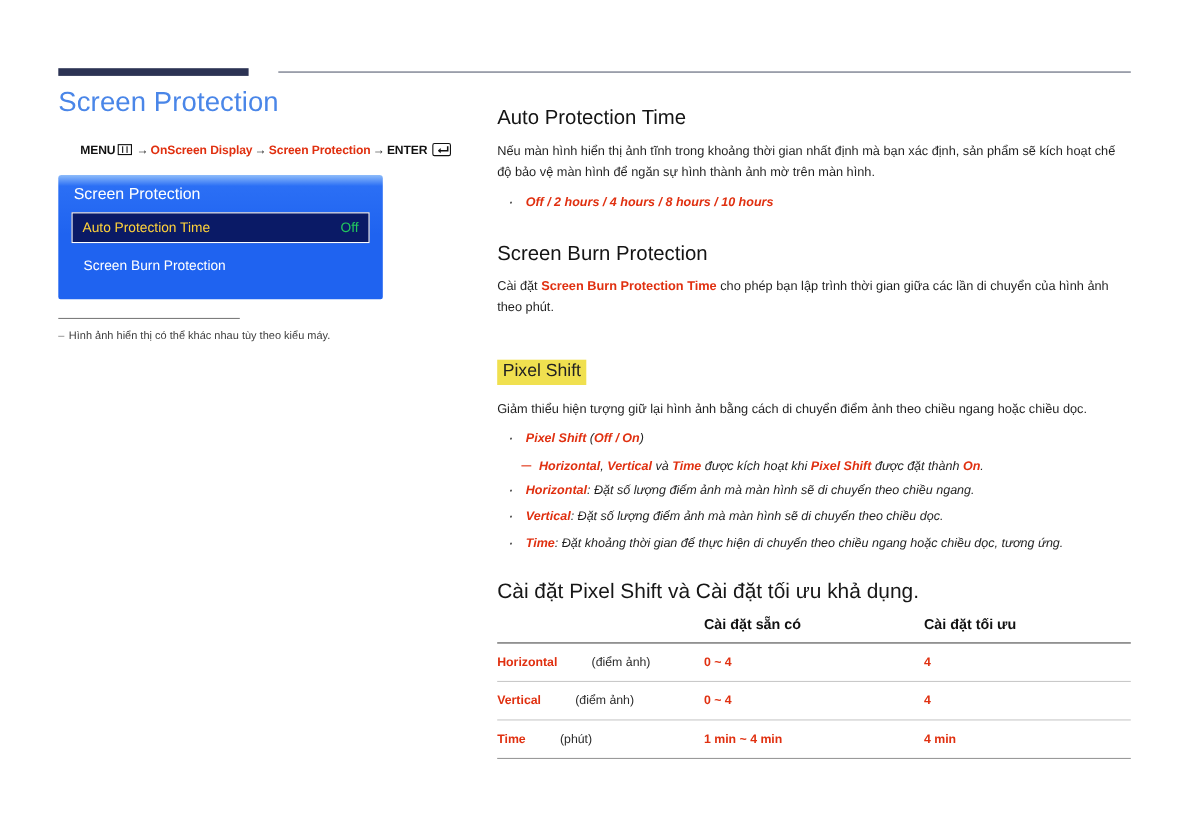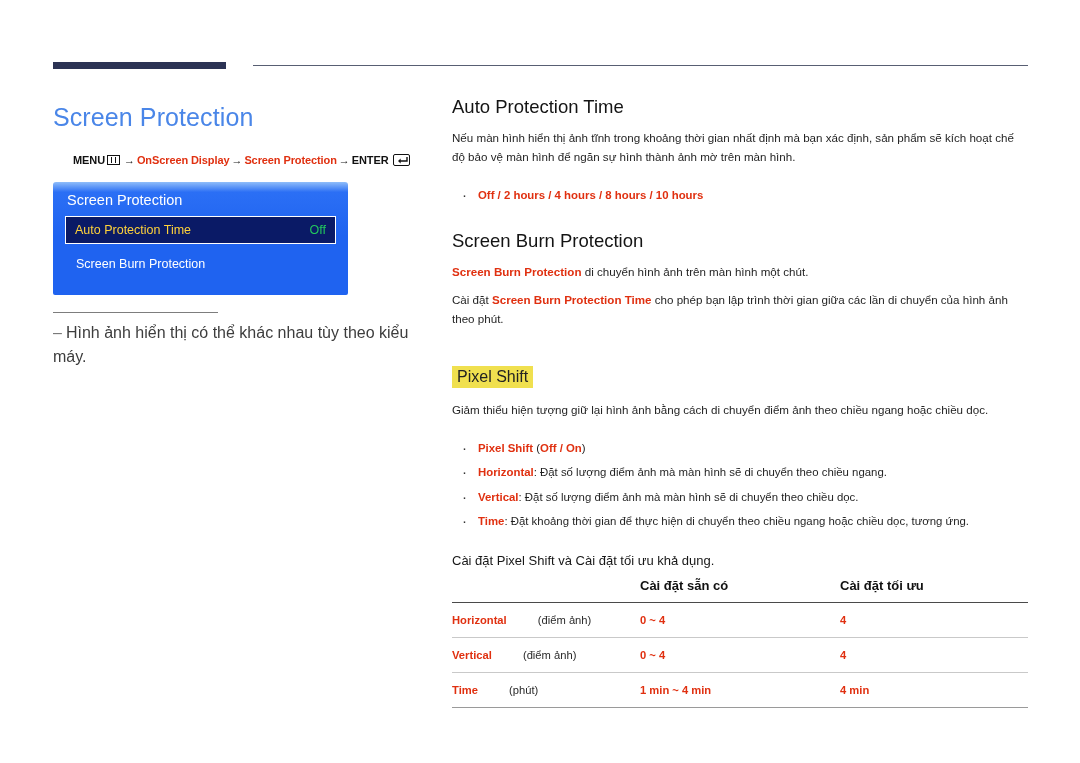--- a/index.html
+++ b/index.html
@@ -22,21 +22,21 @@
     background: #2c3354;
   }
   .rule-thin {
     position: absolute; left: 253px; top: 3px;
     width: 775px; height: 1px;
     background: #585f73;
   }
 
   
   .page { position: absolute; top: 0; left: 0; width: 1080px; height: 763px; }
-  .col-left  { position: absolute; left: 53px;  top: 104px; width: 360px; }
+  .col-left  { position: absolute; left: 53px;  top: 80px; width: 360px; }
   .col-right { position: absolute; left: 452px; top: 96px; width: 576px; }
 
   
   h1.page-title {
     font-size: 25px;
     font-weight: normal;
     color: #4a86e8;
     margin: 0 0 22px 0;
     letter-spacing: 0.1px;
     line-height: 1.1;
@@ -110,21 +110,21 @@
     height: 28px;
   }
   .osd-row.selected .osd-value { color: #22c55e; }
   .osd-row.plain { margin-top: 7px; padding-left: 11px; }
 
   .note-rule {
     width: 165px; height: 1px; background: #7d7d7d;
     margin: 17px 0 8px 0;
   }
   .note-line {
-    font-size: 16px;
+    font-size: 10px;
     color: #3d3d3d;
     line-height: 1.5;
   }
   .note-line .dash { color: #777; margin-right: 4px; }
 
   
   h2.sec {
     font-size: 18.5px;
     font-weight: normal;
     color: #141414;
@@ -147,21 +147,21 @@
 
   p.body {
     font-size: 11.6px;
     line-height: 1.62;
     color: #1f1f1f;
     margin: 0 0 9px 0;
   }
   p.body.tight { margin-bottom: 5px; }
   .red  { color: #e03010; font-weight: bold; }
 
-  ul.bul { list-style: none; margin: 19px 0 0 0; padding: 0; }
+  ul.bul { list-style: none; margin: 8px 0 0 0; padding: 0; font-style: italic; }
   ul.bul li {
     font-size: 11.4px;
     line-height: 1.6;
     color: #1f1f1f;
     position: relative;
     padding-left: 26px;
     margin-bottom: 6px;
   }
   ul.bul li::before {
     content: "·";
@@ -177,21 +177,21 @@
   }
   ul.bul li.sub::before {
     content: "";
     position: absolute;
     left: 22px; top: 8px;
     width: 9px; height: 1.6px;
     background: #e03010;
   }
 
   p.lead {
-    font-size: 13px;
+    font-size: 19px;
     color: #171717;
     margin: 22px 0 8px 0;
     line-height: 1.4;
   }
 
   
   table.settings {
     width: 576px;
     border-collapse: collapse;
     margin-top: 2px;
@@ -257,31 +257,31 @@
 
     <h2 class="sec">Auto Protection Time</h2>
     <p class="body tight">Nếu màn hình hiển thị ảnh tĩnh trong khoảng thời gian nhất định mà bạn xác định, sản phẩm sẽ kích hoạt chế độ bảo vệ màn hình để ngăn sự hình thành ảnh mờ trên màn hình.</p>
     <ul class="bul">
       <li><span class="red">Off / 2 hours / 4 hours / 8 hours / 10 hours</span></li>
     </ul>
 
     <h2 class="sec gap">Screen Burn Protection</h2>
 
 
-    <p class="body"><span class="red">Screen Burn Protection</span><span> di chuyển hình ảnh trên màn hình một chút.</span></p>
 
     <p class="body"><span>Cài đặt </span><span class="red">Screen Burn Protection Time</span><span> cho phép bạn lập trình thời gian giữa các lần di chuyển của hình ảnh theo phút.</span></p>
 
     <span class="hl-wrap"><h2 class="sec-hl">Pixel Shift</h2></span>
 
     <p class="body">Giảm thiểu hiện tượng giữ lại hình ảnh bằng cách di chuyển điểm ảnh theo chiều ngang hoặc chiều dọc.</p>
 
     <ul class="bul">
       <li><span class="red">Pixel Shift</span><span> (</span><span class="red">Off / On</span><span>)</span></li>
 
+      <li class="sub"><span class="red">Horizontal</span><span>, </span><span class="red">Vertical</span><span> và </span><span class="red">Time</span><span> được kích hoạt khi </span><span class="red">Pixel Shift</span><span> được đặt thành </span><span class="red">On</span><span>.</span></li>
 
       <li><span class="red">Horizontal</span><span>: Đặt số lượng điểm ảnh mà màn hình sẽ di chuyển theo chiều ngang.</span></li>
       <li><span class="red">Vertical</span><span>: Đặt số lượng điểm ảnh mà màn hình sẽ di chuyển theo chiều dọc.</span></li>
       <li><span class="red">Time</span><span>: Đặt khoảng thời gian để thực hiện di chuyển theo chiều ngang hoặc chiều dọc, tương ứng.</span></li>
     </ul>
 
     <p class="lead">Cài đặt Pixel Shift và Cài đặt tối ưu khả dụng.</p>
 
     <table class="settings">
       <thead>

